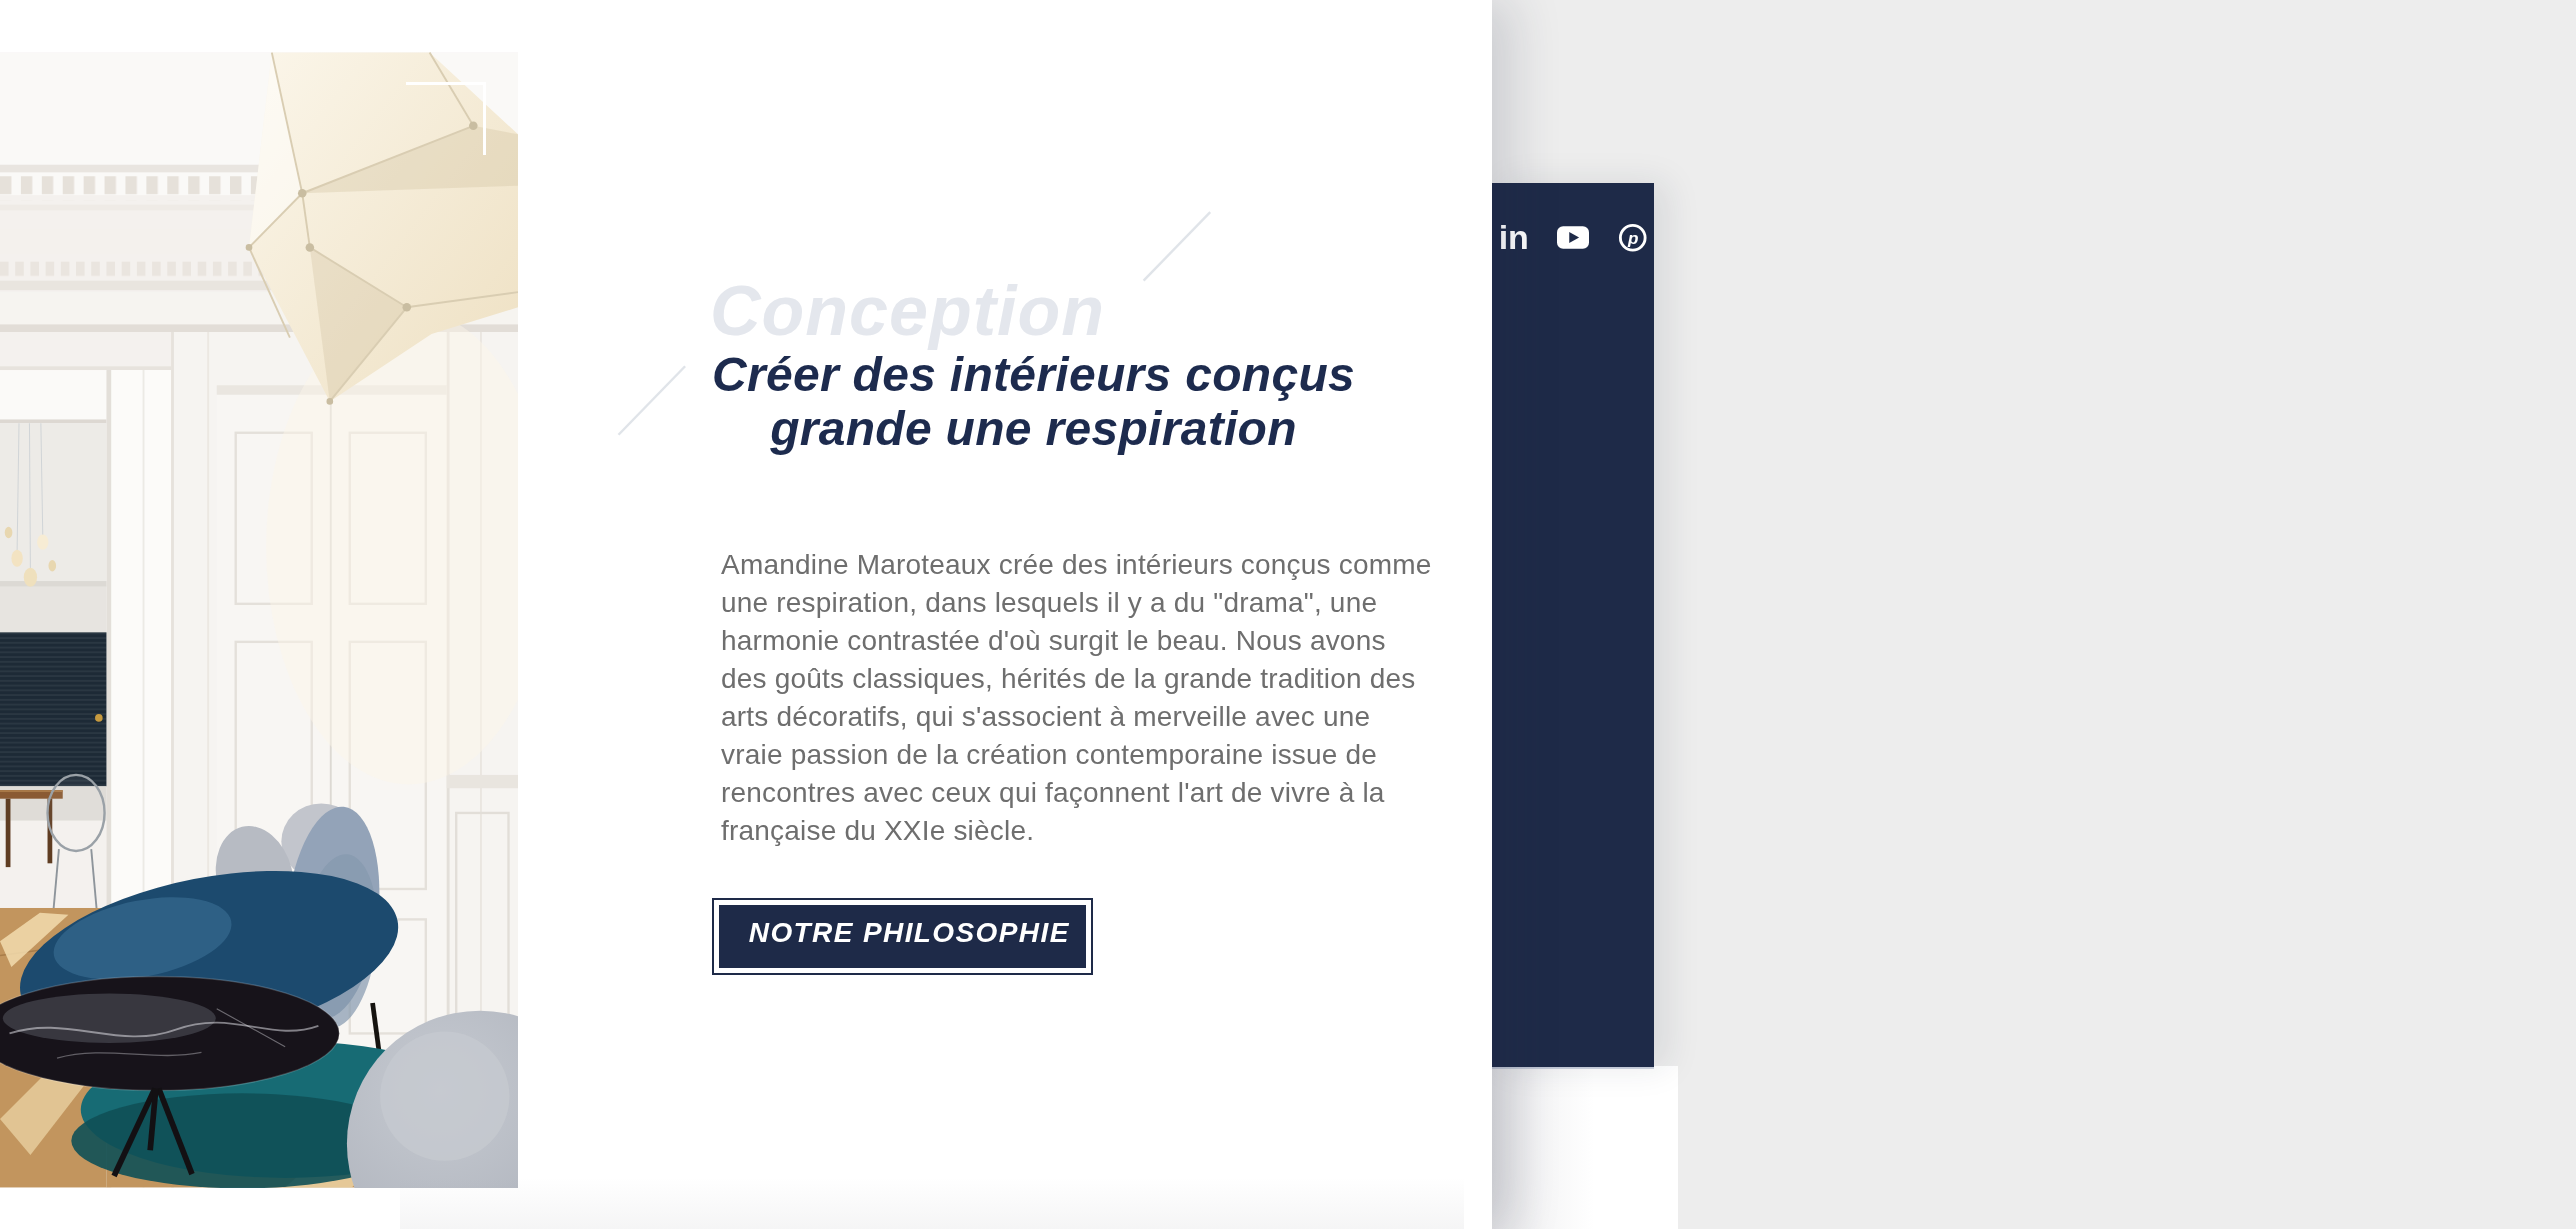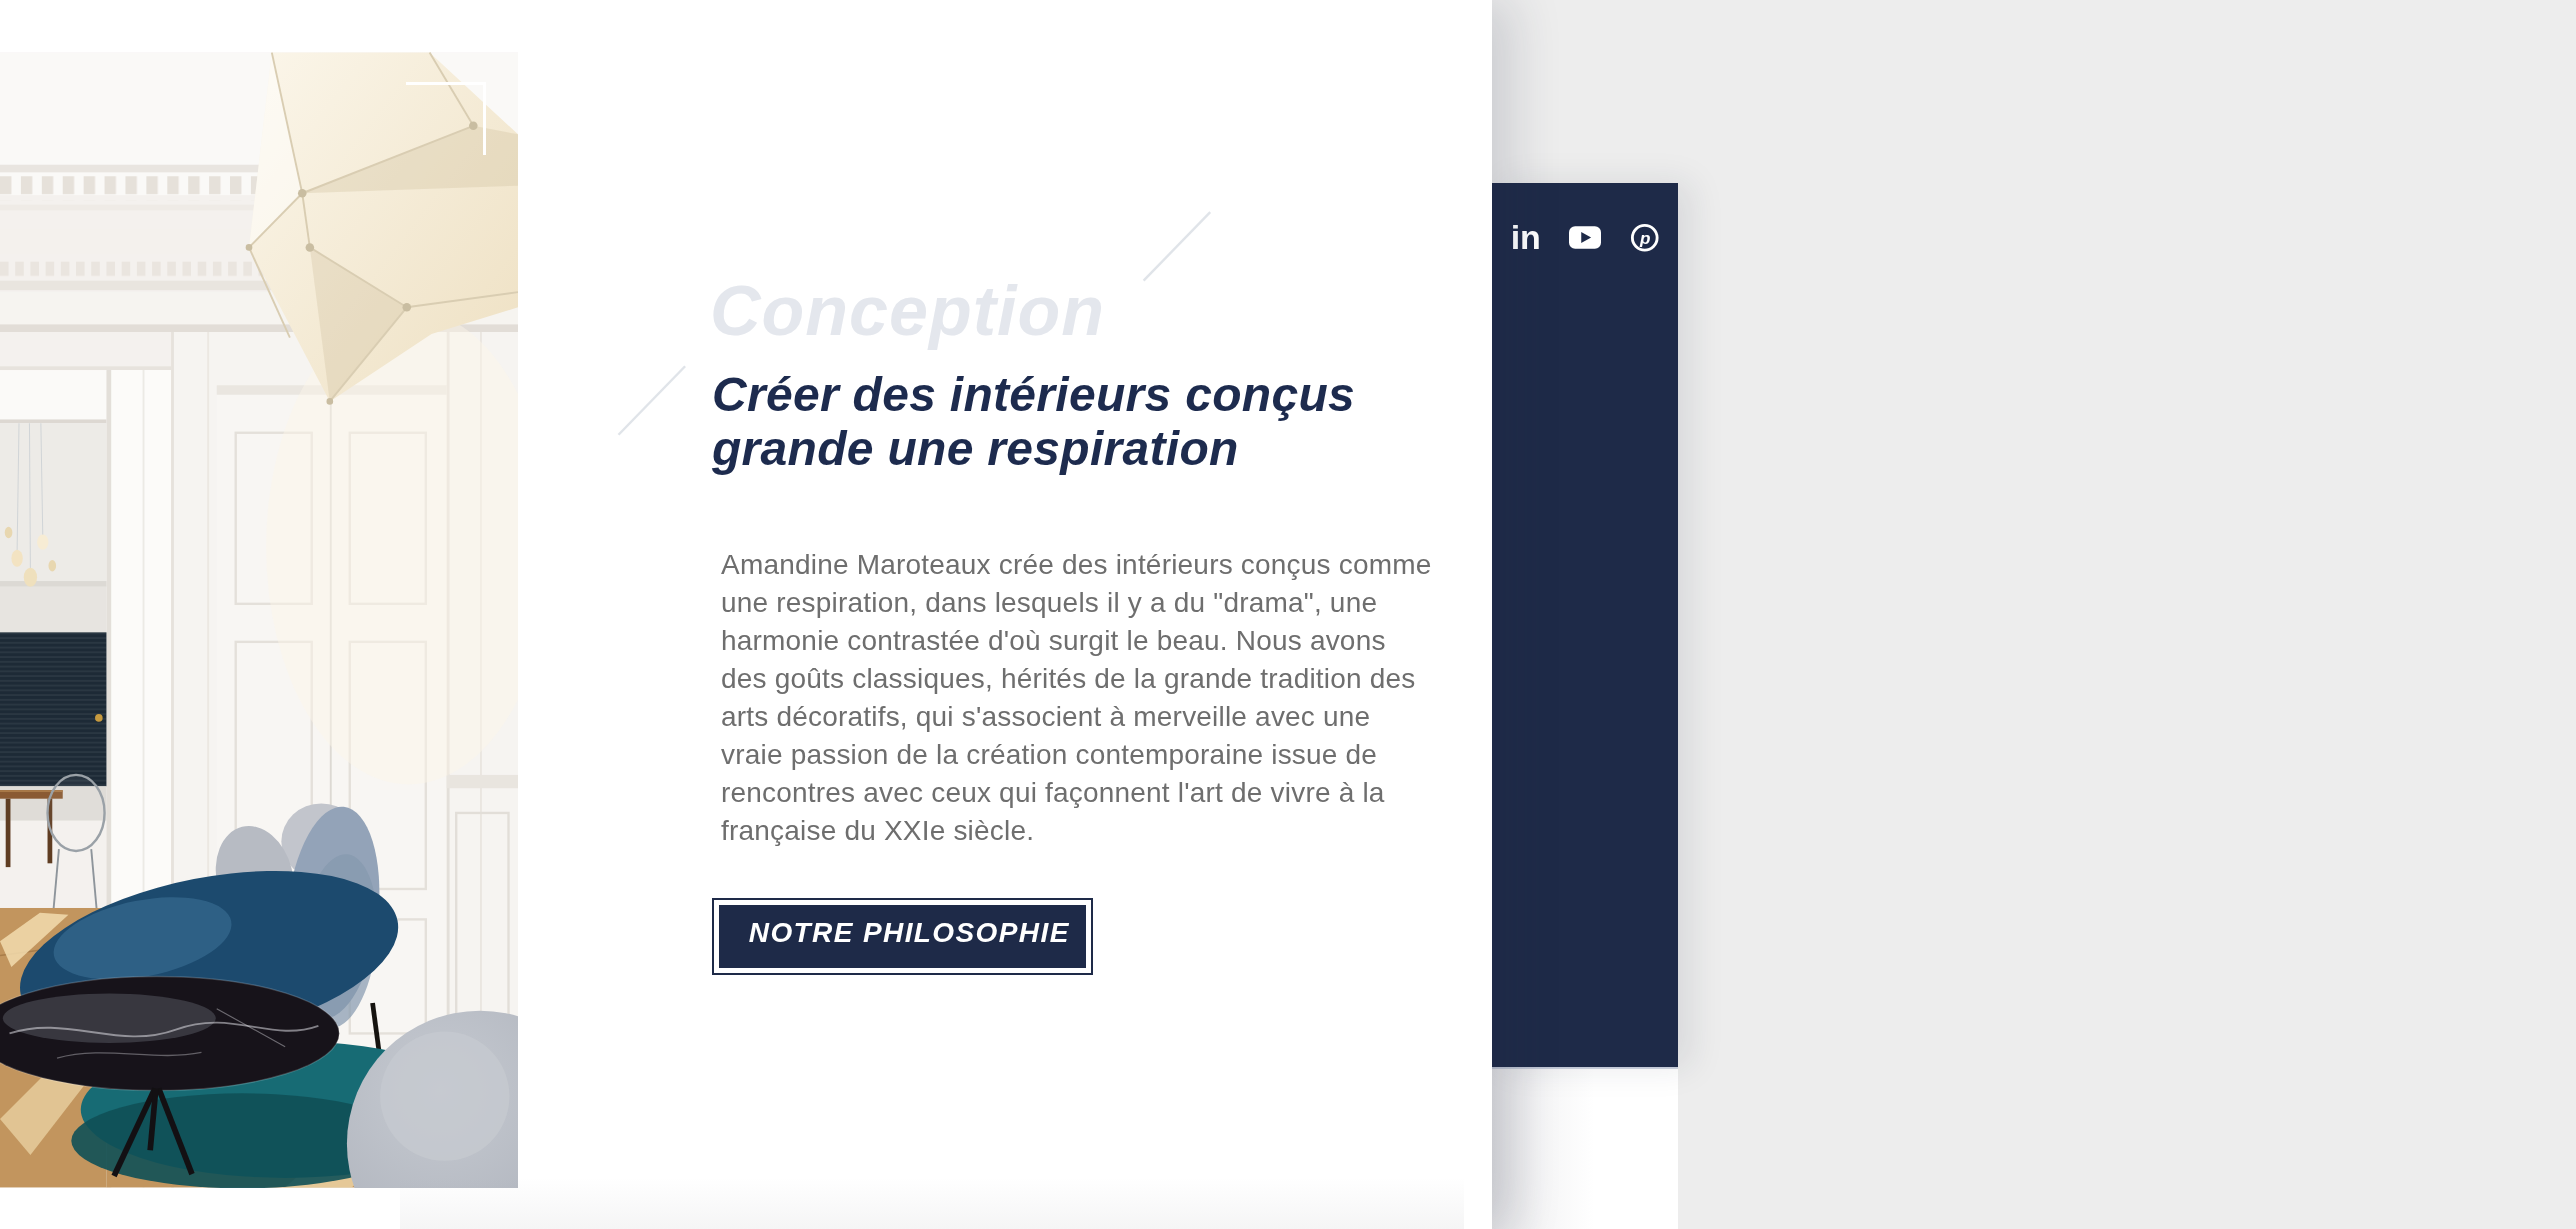--- a/index.html
+++ b/index.html
@@ -4,43 +4,43 @@
 <style>
   html,body{margin:0;padding:0;}
   body{font-family:"Liberation Sans","DejaVu Sans",sans-serif;background:#ededed;}
   .stage{position:relative;width:2576px;height:1229px;overflow:hidden;background:#ededed;}
 
   
   .lower-white{position:absolute;left:1492px;top:1066px;width:186px;height:163px;
     background:linear-gradient(to right,#e4e4e6 0%,#f6f6f7 28%,#ffffff 55%);}
 
   
-  .panel{position:absolute;left:1492px;top:183px;width:186px;height:884px;background:#1e2a48;
+  .panel{position:absolute;left:1492px;top:183px;width:162px;height:884px;background:#1e2a48;
     box-shadow:0 1.9px 0 rgba(154,165,192,.55),13.3px 0 32px rgba(30,40,60,.10);}
   .social-row{display:flex;justify-content:center;align-items:center;gap:28.5px;padding-top:40px;}
   .social-link{display:flex;align-items:center;justify-content:center;text-decoration:none;cursor:pointer;height:28.5px;}
   .in-glyph{color:#fff;font-weight:700;font-size:34px;line-height:1;letter-spacing:0;font-family:"Liberation Sans",sans-serif;}
 
   
   .card{position:absolute;left:0;top:0;width:1492px;height:1229px;background:#ffffff;
     box-shadow:21px 0 46px rgba(35,45,70,.16);}
   .card::after{content:'';position:absolute;left:400px;right:28.5px;bottom:0;height:52px;
     background:linear-gradient(to bottom,rgba(0,0,0,0),rgba(60,60,70,.05));pointer-events:none;}
 
   .photo{position:absolute;left:0;top:52px;width:518px;height:1136px;overflow:hidden;}
   .photo svg{display:block;}
   .bracket-h{position:absolute;left:406px;top:82px;width:80px;height:2.9px;background:#ffffff;}
   .bracket-v{position:absolute;left:483px;top:82px;width:2.9px;height:73px;background:#ffffff;}
 
   .diags{position:absolute;left:0;top:0;pointer-events:none;}
 
   .watermark{position:absolute;left:710px;top:276px;font-size:70px;line-height:1;
     font-style:italic;font-weight:700;color:#e4e7ed;letter-spacing:1px;white-space:nowrap;}
-  .heading{position:absolute;left:712px;top:368px;margin:0;font-size:48px;line-height:54px;
-    font-style:italic;font-weight:700;color:#1d2b4e;letter-spacing:0.3px;}
+  .heading{position:absolute;left:712px;top:348px;margin:0;font-size:48px;line-height:54px;
+    font-style:italic;font-weight:700;color:#1d2b4e;letter-spacing:0.3px;text-align:center;}
   .heading span{display:block;white-space:nowrap;}
   .para{position:absolute;left:713px;top:538px;width:712px;margin:8px;font-size:28px;
     line-height:38px;color:#6e6e6e;letter-spacing:0.2px;}
 
   .cta{position:absolute;left:712px;top:898px;width:381px;height:77px;box-sizing:border-box;
     border:2.9px solid #1e2a48;background:#ffffff;padding:4.8px;cursor:pointer;display:block;text-decoration:none;}
   .cta-inner{width:100%;height:100%;background:#1e2a48;display:flex;align-items:center;
     justify-content:space-between;padding:0 25px 8px 30px;box-sizing:border-box;}
   .cta-label{color:#ffffff;font-size:28px;font-weight:700;font-style:italic;letter-spacing:1.4px;white-space:nowrap;}
 </style>

